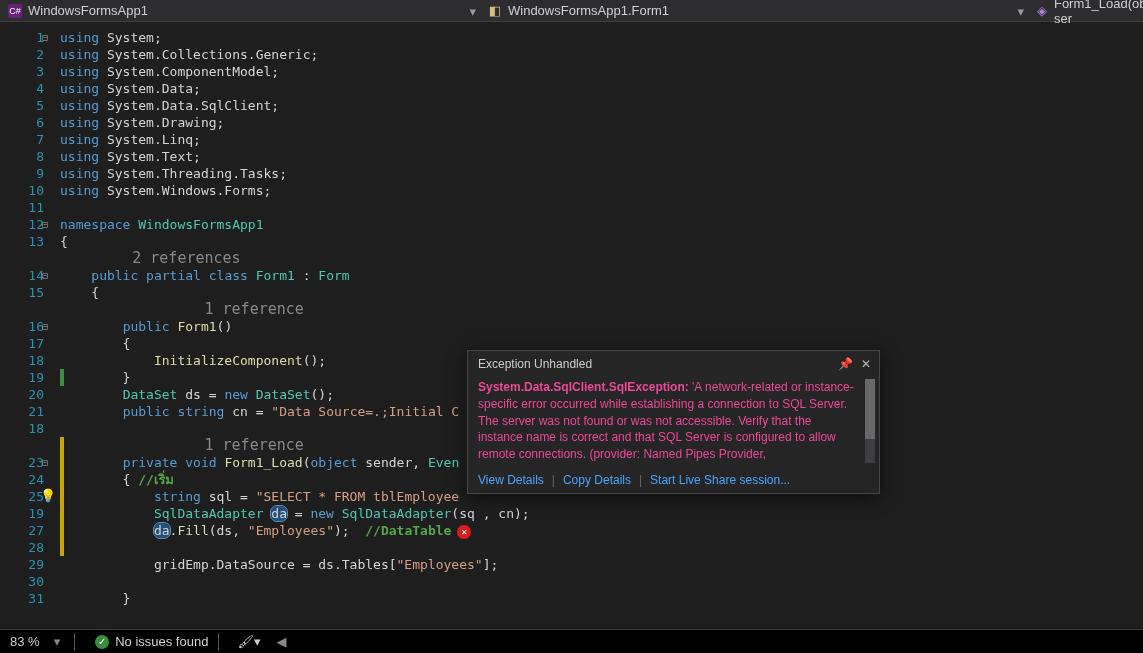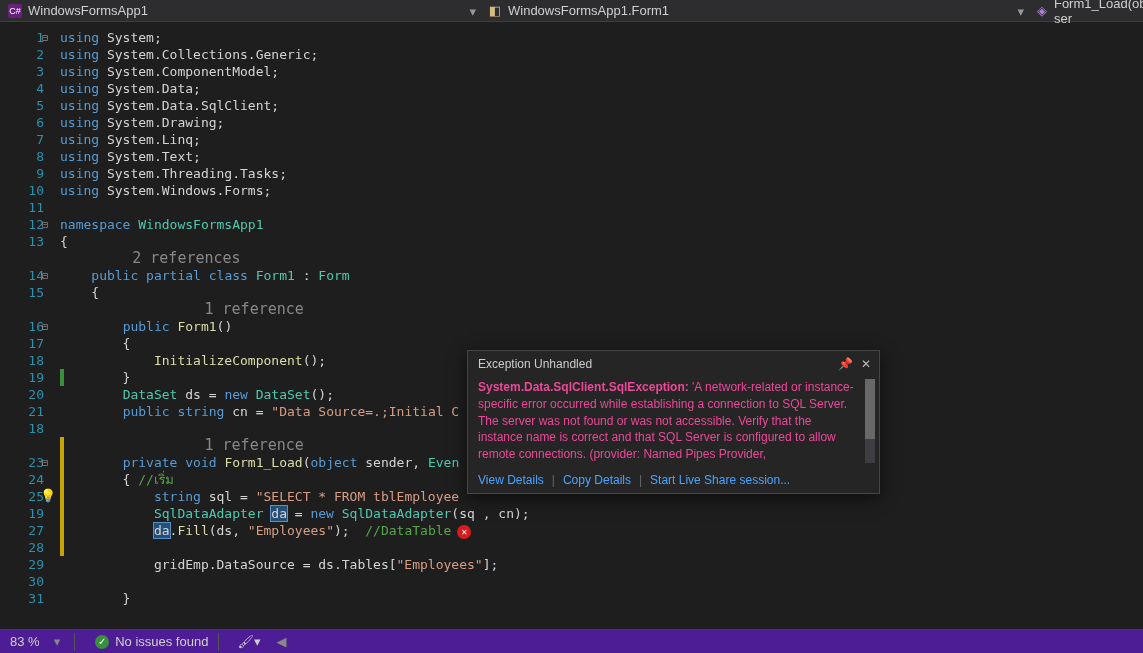--- a/index.html
+++ b/index.html
@@ -11,30 +11,30 @@
   .crumb.mid{flex:0 0 548px;}
   .crumb.right{flex:1;}
   .editor-wrap { display:flex; height:607px; position:relative;}
   .gutter { width:60px; background:#1e1e1e; text-align:right; padding-top:7px; font-family:Consolas,monospace; font-size:13px; color:#2b91af; }
   .gutter .ln{ height:17px; padding-right:16px; line-height:17px;}
   .code { flex:1; padding-top:7px; font-family:Consolas,monospace; font-size:13px; line-height:17px; white-space:pre; position:relative;}
   .codeline{height:17px;}
   .k{color:#569cd6;}
   .t{color:#4ec9b0;}
   .s{color:#d69d85;}
-  .c{color:#57a64a;}
+  .c{color:#57a64a;font-weight:bold;}
   .n{color:#dcdcaa;}
   .codelens{font-size:15px; color:#888; height:17px;}
   .fold{position:absolute; left:-18px; color:#888; font-size:10px;}
   .mk-yellow{position:absolute; left:60px; width:4px; height:17px; background:#c8a400;}
   .mk-green{position:absolute; left:60px; width:4px; height:17px; background:#3a8f3a;}
   .bulb{position:absolute; left:40px; color:#ffcc00;}
-  .hl{background:#264f78; outline:1px solid #5b8fc7;}
+  .hl{background:#264f78; outline:1px solid #5b8fc7;border-radius:6px;}
   .err-ic{display:inline-block; width:14px; height:14px; border-radius:50%; background:#d81b1b; color:#fff; font-size:10px; text-align:center; line-height:14px; margin-left:6px; vertical-align:middle; font-weight:bold;}
-  .status { position:absolute; bottom:0; left:0; right:0; height:24px; background:#4c1d95; border-top:1px solid #3e3e42; display:flex; align-items:center; color:#d0d0d0;}
+  .status { position:absolute; bottom:0; left:0; right:0; height:24px; background:#000000; border-top:1px solid #3e3e42; display:flex; align-items:center; color:#d0d0d0;}
   .status .zoom{padding:0 10px;}
   .status .drop{color:#888; padding:0 4px;}
   .status .ok{display:flex;align-items:center; gap:6px; padding-left:10px;}
   .ok-ic{width:14px;height:14px;border-radius:50%;background:#3a8f3a;color:#fff;font-size:10px;text-align:center;line-height:14px;}
   .sep{width:1px; height:18px; background:#555; margin:0 10px;}
   .popup{position:absolute; left:467px; top:350px; width:413px; background:#252526; border:1px solid #454545; box-shadow:0 4px 16px rgba(0,0,0,.6); font-size:12px;}
   .popup-head{display:flex; align-items:center; justify-content:space-between; padding:6px 8px 4px 10px; color:#ccc;}
   .popup-head .btns{display:flex; gap:8px; color:#bbb;}
   .popup-body{padding:4px 22px 4px 10px; color:#ec4899; line-height:1.4; position:relative;}
   .popup-body .scroll{position:absolute; right:4px; top:4px; bottom:4px; width:10px; background:#3e3e42;}

